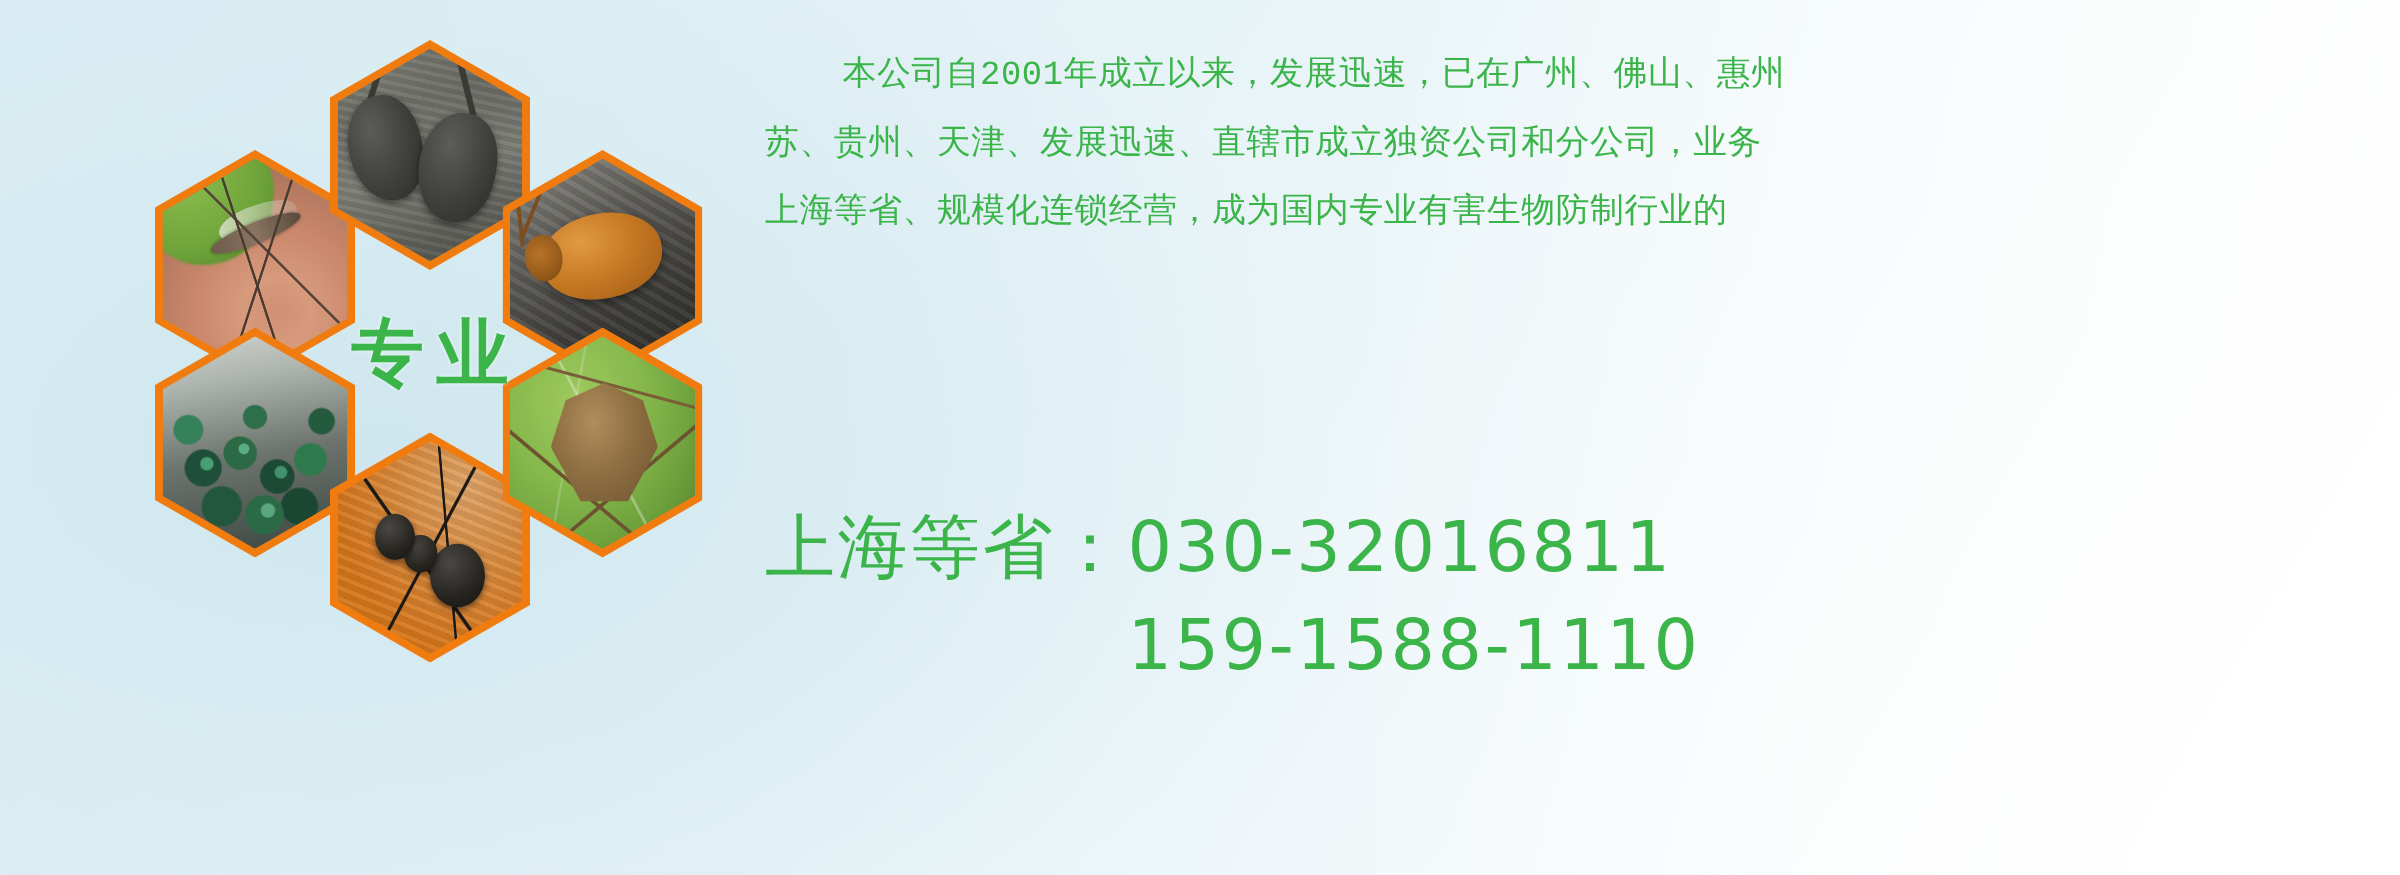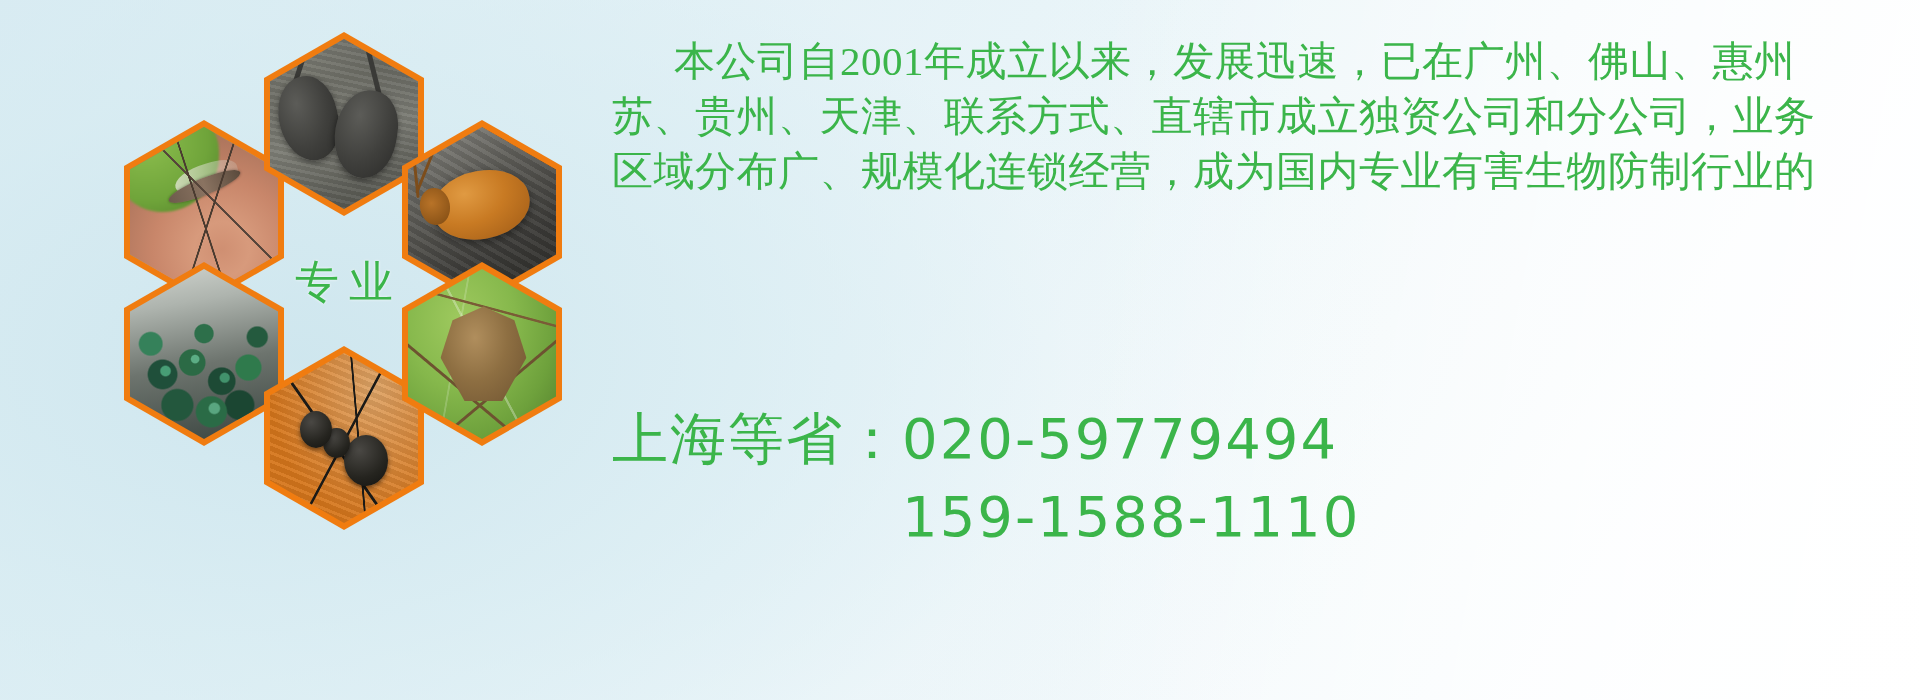--- a/index.html
+++ b/index.html
@@ -82,22 +82,22 @@
     height: 184px;
     display: flex;
     flex-direction: column;
     align-items: center;
     justify-content: center;
     gap: 10px;
     z-index: 5;
   }
   .center-text span {
     color: #3bb54a;
-    font-size: 44px;
-    font-weight: normal;
+    font-size: 58px;
+    font-weight: bold;
     letter-spacing: 10px;
     text-indent: 10px;
     line-height: 1.05;
     text-shadow: 0 0 3px rgba(255,255,255,0.85);
     font-family: "DejaVu Sans", "Liberation Sans", sans-serif;
   }
 
   
   .art.mosquito {
     background:
@@ -260,23 +260,23 @@
   
   .copy {
     position: absolute;
     left: 612px;
     top: 34px;
     width: 1290px;
     z-index: 4;
   }
   .paragraph {
     color: #3bb54a;
-    font-size: 41px;
+    font-size: 27px;
     line-height: 55px;
-    font-family: Liberation Serif, serif;
+    font-family: Liberation Mono, monospace;
     letter-spacing: 0.5px;
   }
   .paragraph .line { white-space: nowrap; display: block; }
   .paragraph .line.first { text-indent: 62px; }
 
   .contact {
     position: absolute;
     left: 612px;
     top: 400px;
     z-index: 4;
@@ -365,23 +365,23 @@
     </div>
 
     <div class="center-text">
       <span>专业</span>
     </div>
   </div>
 
   <div class="copy">
     <div class="paragraph">
       <span class="line first">本公司自2001年成立以来，发展迅速，已在广州、佛山、惠州</span>
-      <span class="line">苏、贵州、天津、联系方式、直辖市成立独资公司和分公司，业务</span>
-      <span class="line">区域分布广、规模化连锁经营，成为国内专业有害生物防制行业的</span>
+      <span class="line">苏、贵州、天津、发展迅速、直辖市成立独资公司和分公司，业务</span>
+      <span class="line">上海等省、规模化连锁经营，成为国内专业有害生物防制行业的</span>
     </div>
   </div>
 
   <div class="contact">
-    <div class="row"><span>上海等省：</span><span>020-59779494</span></div>
+    <div class="row"><span>上海等省：</span><span>030-32016811</span></div>
     <div class="row second"><span>159-1588-1110</span></div>
   </div>
 
 </div>
 
 </body></html>

